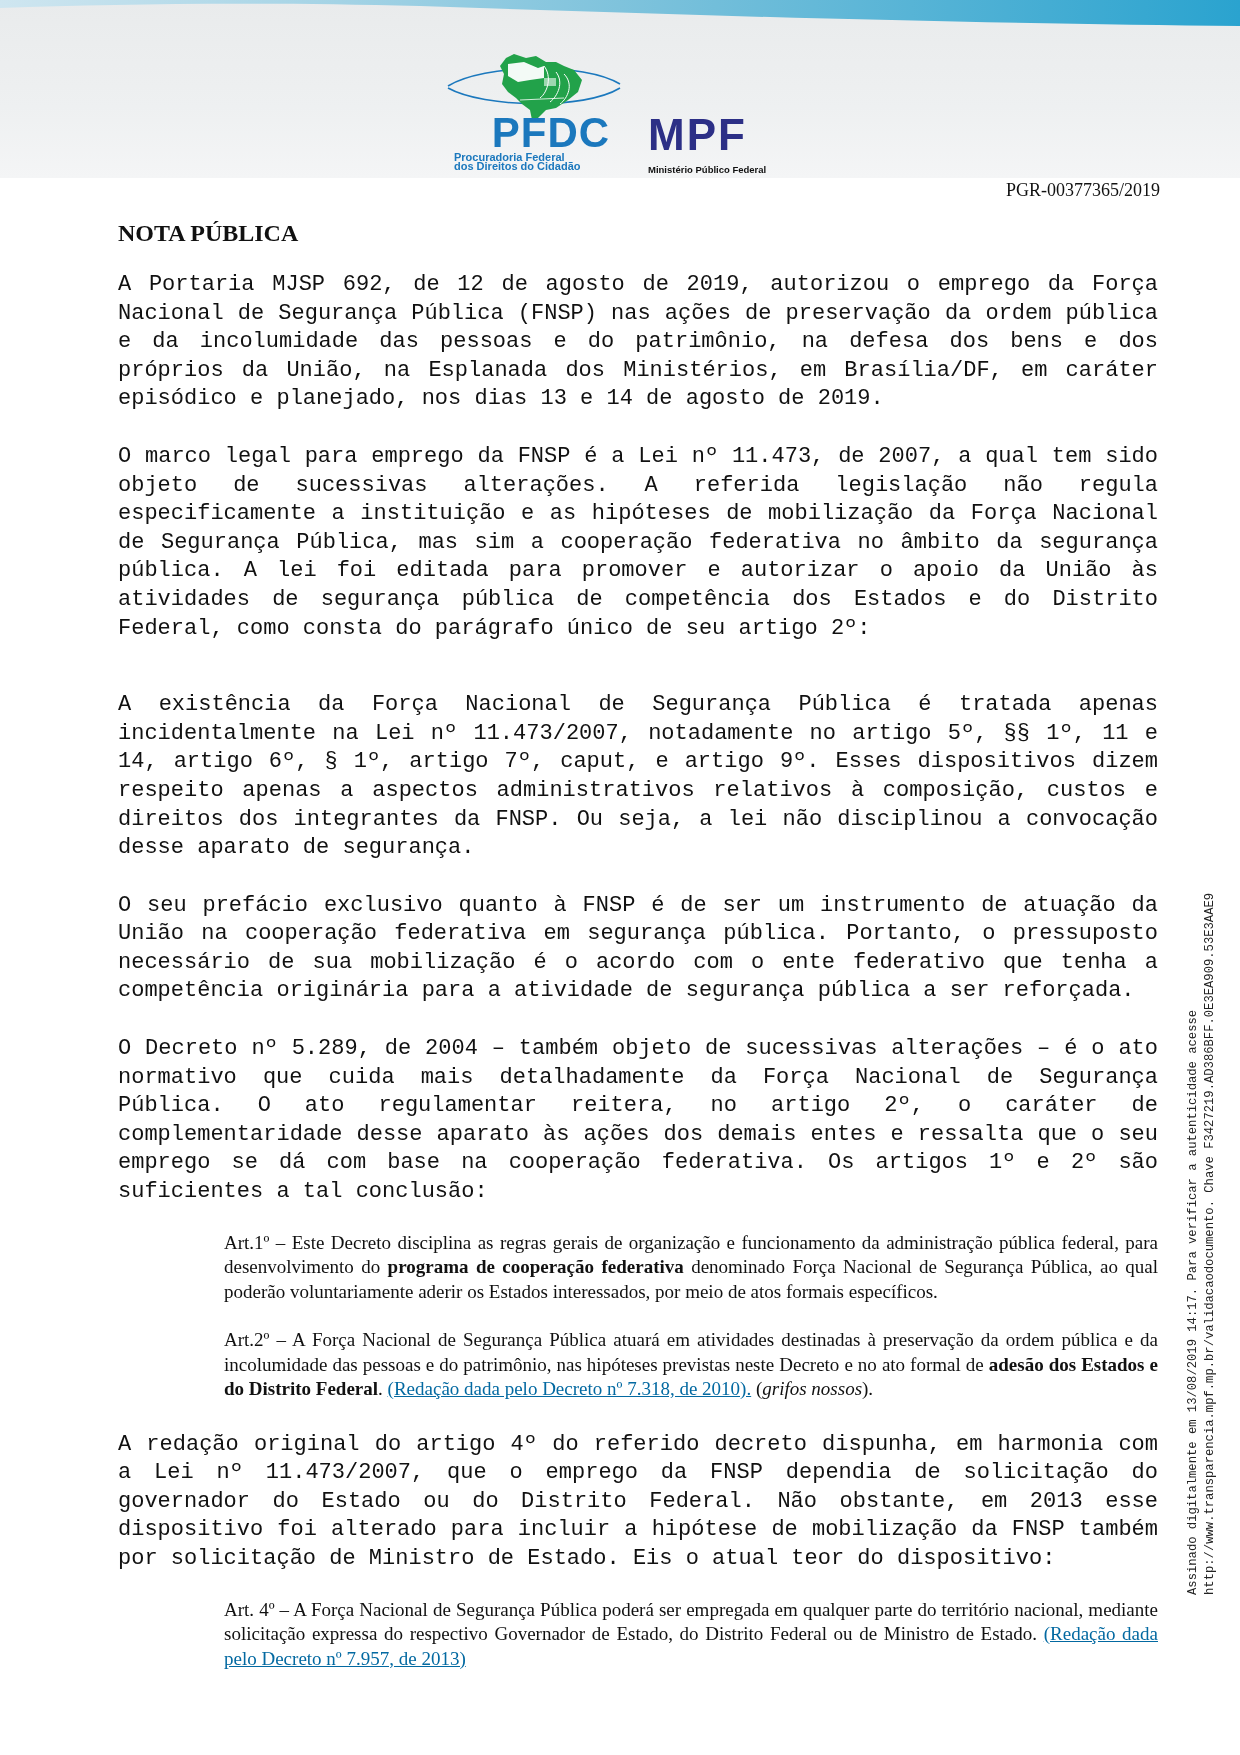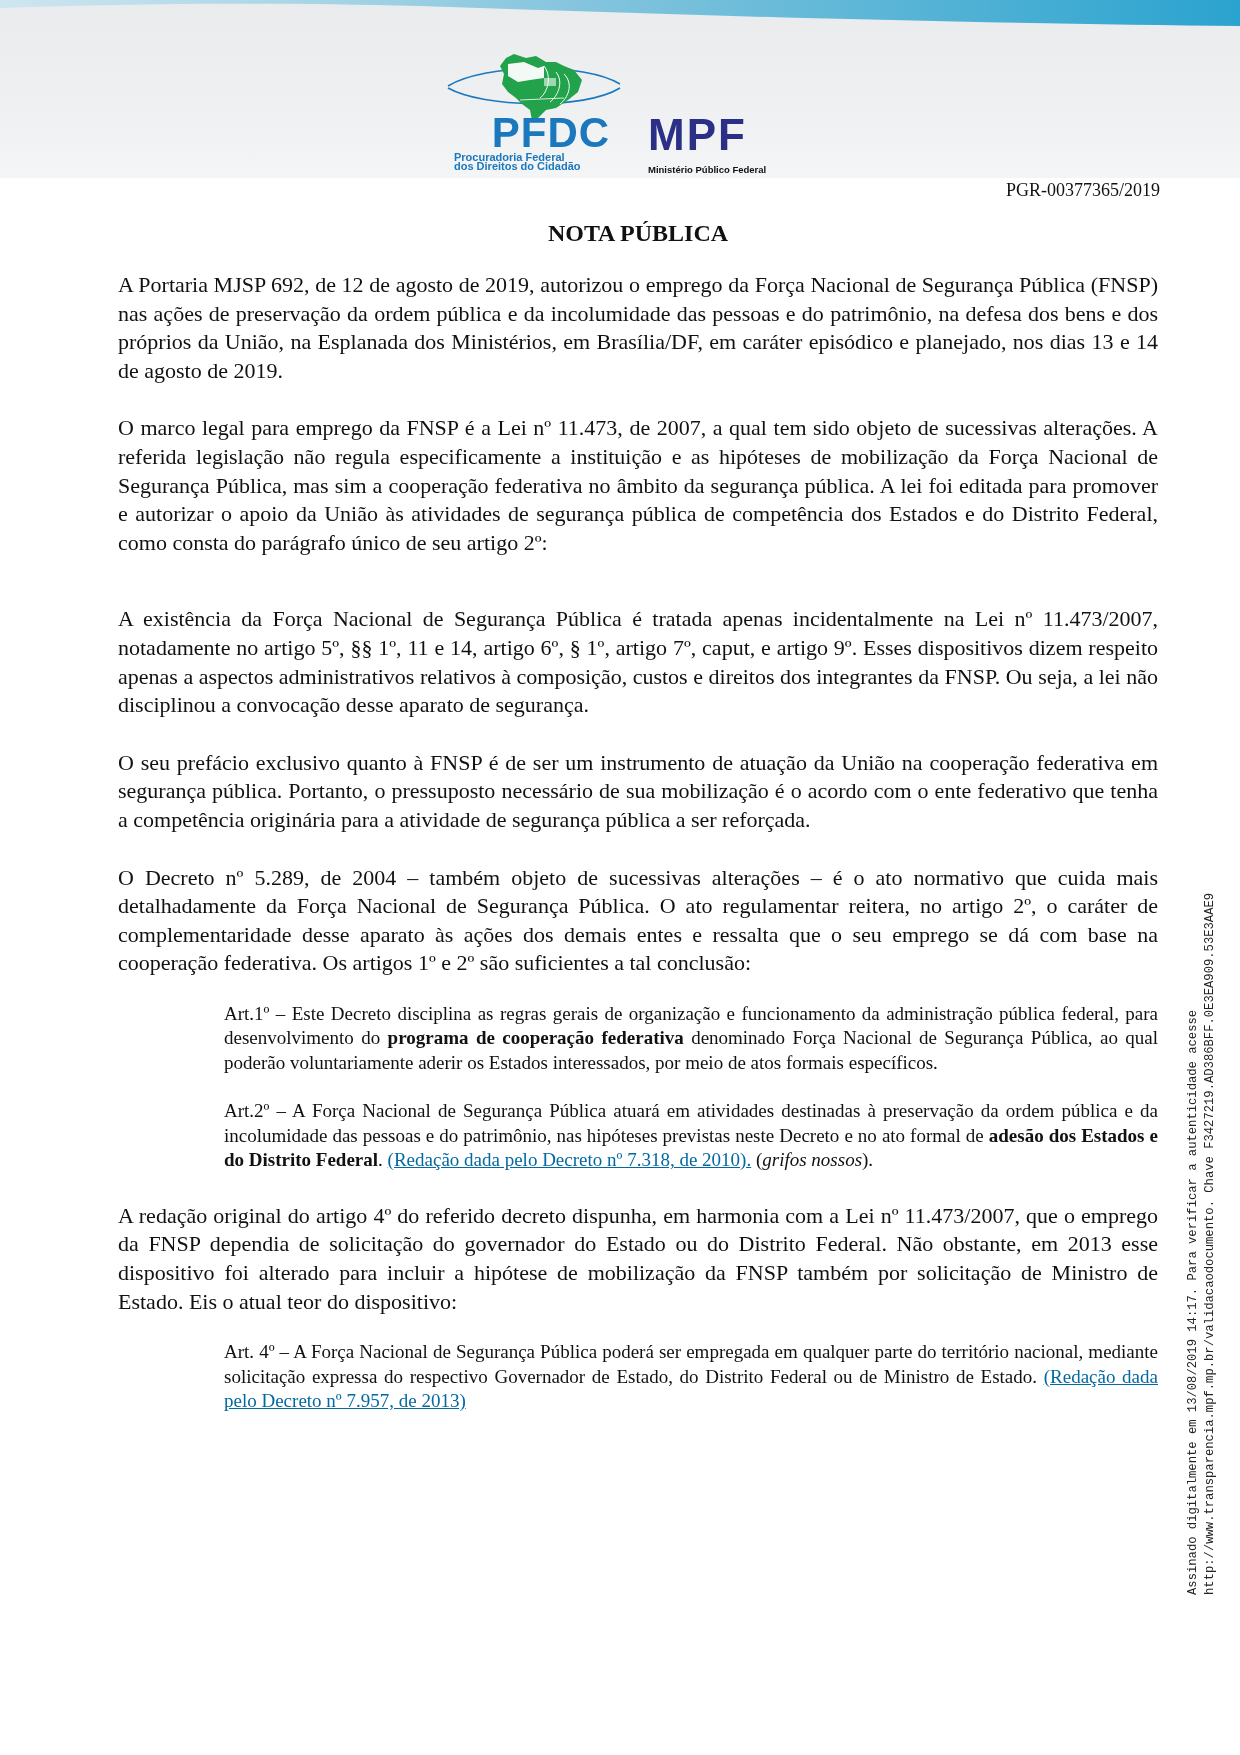--- a/index.html
+++ b/index.html
@@ -38,26 +38,26 @@
     font-size: 9.5px; color: #111; margin-top: 10px;
   }
   .doc-id {
     position: absolute; right: 80px; top: 180px; font-size: 18px;
   }
   .content {
     position: absolute; left: 118px; top: 218px; width: 1040px;
     font-size: 22px; line-height: 28.6px;
   }
   h1.title {
-    margin: 0; text-align: center; font-size: 24px; font-weight: bold; line-height: 30px;
+    margin: 0; text-align: left; font-size: 24px; font-weight: bold; line-height: 30px;
   }
   h2.subtitle {
     margin: 28px 0 0 0; text-align: center; font-size: 22px; font-weight: bold; line-height: 28px;
   }
-  p.para { margin: 0; text-align: justify; }
+  p.para { margin: 0; text-align: justify; font-family: Liberation Mono, monospace; }
   .gap-title { height: 23px; }
   .gap { height: 29px; }
   .quote {
     margin: 0 0 0 106px; font-size: 19px; line-height: 24.5px; text-align: justify;
   }
   .quote b { font-weight: bold; }
   a.link { color: #0369a1; text-decoration: underline; }
   .qgap { height: 24px; }
   .side-stamp {
     position: absolute; left: 1185px; top: 1595px;

